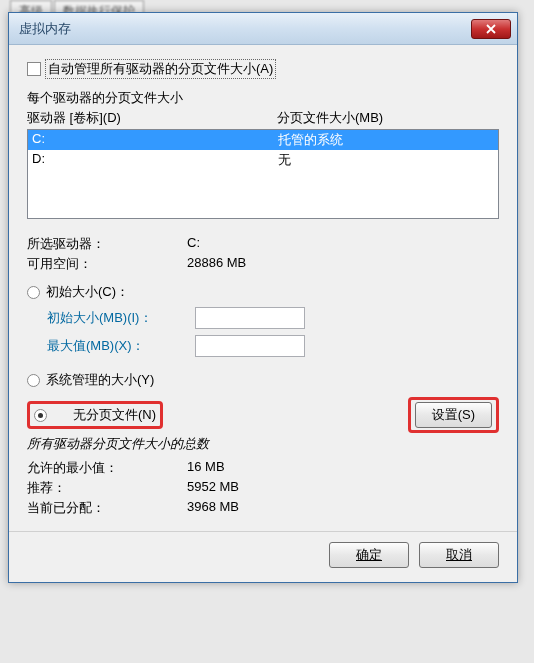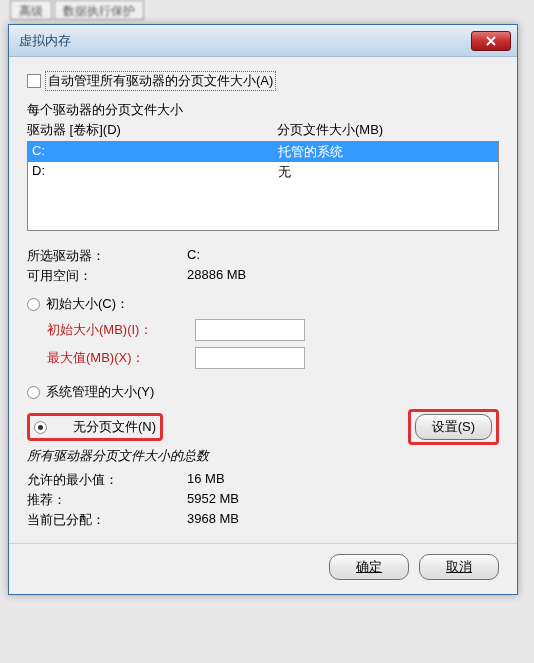--- a/index.html
+++ b/index.html
@@ -27,21 +27,21 @@
   .bg-tab {
     background: #f0f0f0;
     border: 1px solid #999;
     padding: 2px 8px;
     font-size: 12px;
     color: #555;
     filter: blur(1px);
   }
   .dialog {
     position: absolute;
-    top: 24px;
+    top: 12px;
     left: 8px;
     width: 510px;
     background: #f0f0f0;
     border: 1px solid #3a6ea5;
     box-shadow: 0 0 8px rgba(0,0,0,0.3);
   }
   .titlebar {
     height: 32px;
     background: linear-gradient(to bottom, #e8f0f8 0%, #d0e0f0 50%, #c0d4e8 100%);
     border-bottom: 1px solid #a0b8d0;
@@ -144,32 +144,32 @@
     border-radius: 50%;
   }
   .size-row {
     display: flex;
     align-items: center;
     margin-top: 6px;
     margin-left: 20px;
   }
   .size-row .slabel {
     width: 148px;
-    color: #b91c1c;
+    color: #0369a1;
   }
   .size-input {
     width: 110px;
     height: 22px;
     border: 1px solid #abadb3;
     background: #fff;
   }
   .btn {
     background: linear-gradient(to bottom, #fdfdfd 0%, #e8e8e8 50%, #dcdcdc 100%);
     border: 1px solid #707070;
-    border-radius: 10px;
+    border-radius: 3px;
     padding: 3px 16px;
     font-size: 13px;
     cursor: pointer;
     font-family: inherit;
   }
   .highlight-red {
     border: 3px solid #e03030;
     border-radius: 4px;
     padding: 2px 4px;
     display: inline-flex;

